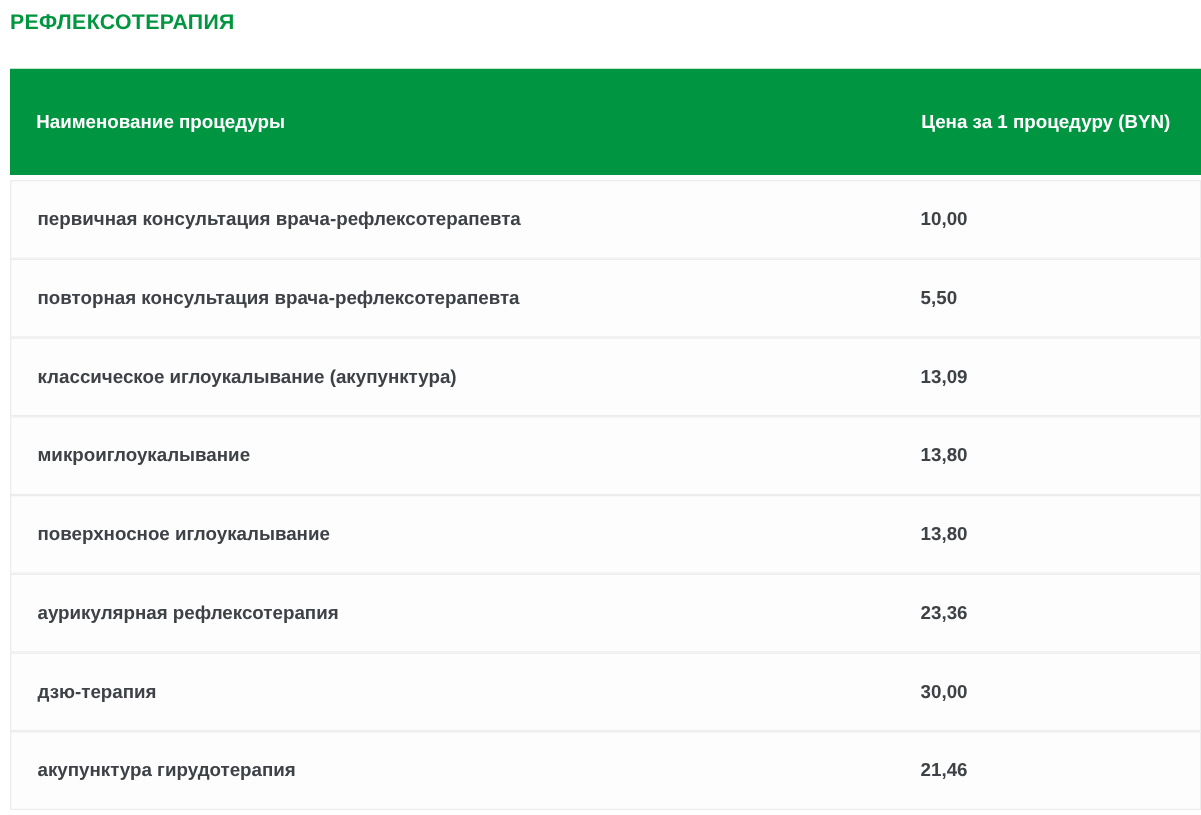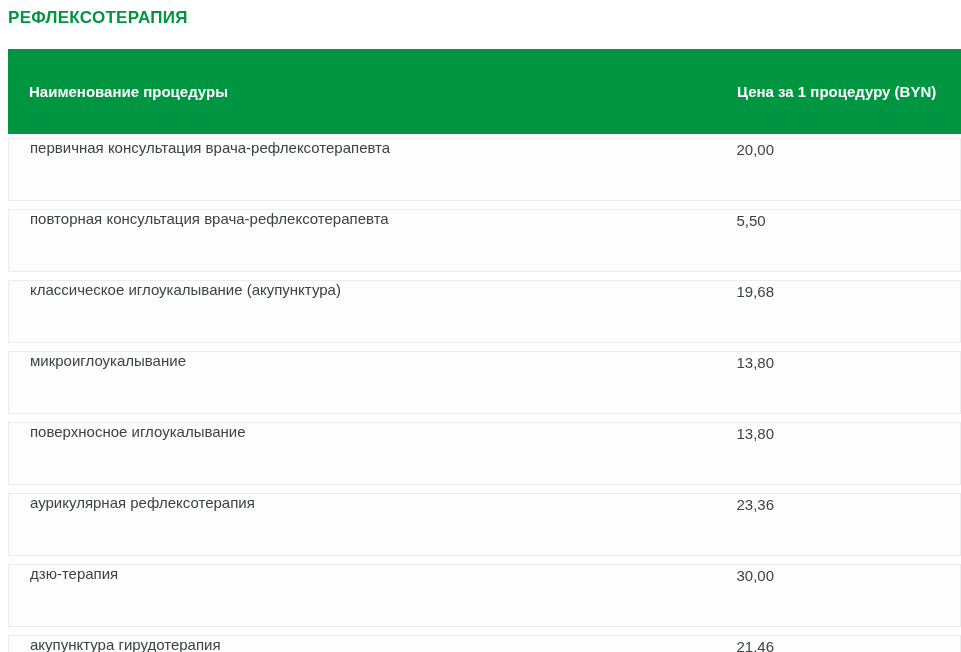--- a/index.html
+++ b/index.html
@@ -12,21 +12,21 @@
   }
   .page {
     padding: 8px 0 0 8px;
     width: 961px;
   }
   .page-title {
     font-size: 17px;
     font-weight: 700;
     color: #009640;
     letter-spacing: 0.3px;
-    margin-bottom: 21px;
+    margin-bottom: 27px;
   }
   .price-table {
     width: 953px;
   }
   .thead {
     display: flex;
     align-items: center;
     background: #009540;
     color: #ffffff;
     font-weight: 700;
@@ -39,56 +39,57 @@
     padding-left: 21px;
     padding-right: 20px;
   }
   .col-price {
     width: 224px;
     padding-right: 12px;
     line-height: 22px;
   }
   .trow {
     display: flex;
-    align-items: flex-start;
+    align-items: center;
     background: #fdfdfd;
     border: 1px solid #ececec;
     height: 63px;
-    margin-bottom: 8px;
+    margin-bottom: 0;
     font-size: 15px;
     color: #3e4247;
+    font-weight: bold;
   }
 </style>
 </head>
 <body>
 
 <div class="page">
 
   <div class="page-title">РЕФЛЕКСОТЕРАПИЯ</div>
 
   <div class="price-table">
 
     <div class="thead">
       <div class="col-name">Наименование процедуры</div>
       <div class="col-price">Цена за 1 процедуру (BYN)</div>
     </div>
 
     <div class="trow">
       <div class="col-name">первичная консультация врача-рефлексотерапевта</div>
-      <div class="col-price">20,00</div>
+      <div class="col-price">10,00</div>
     </div>
 
     <div class="trow">
       <div class="col-name">повторная консультация врача-рефлексотерапевта</div>
       <div class="col-price">5,50</div>
     </div>
 
     <div class="trow">
       <div class="col-name">классическое иглоукалывание (акупунктура)</div>
-      <div class="col-price">19,68</div>
+      <div class="col-price">13,09</div>
     </div>
 
     <div class="trow">
       <div class="col-name">микроиглоукалывание</div>
       <div class="col-price">13,80</div>
     </div>
 
     <div class="trow">
       <div class="col-name">поверхносное иглоукалывание</div>
       <div class="col-price">13,80</div>

